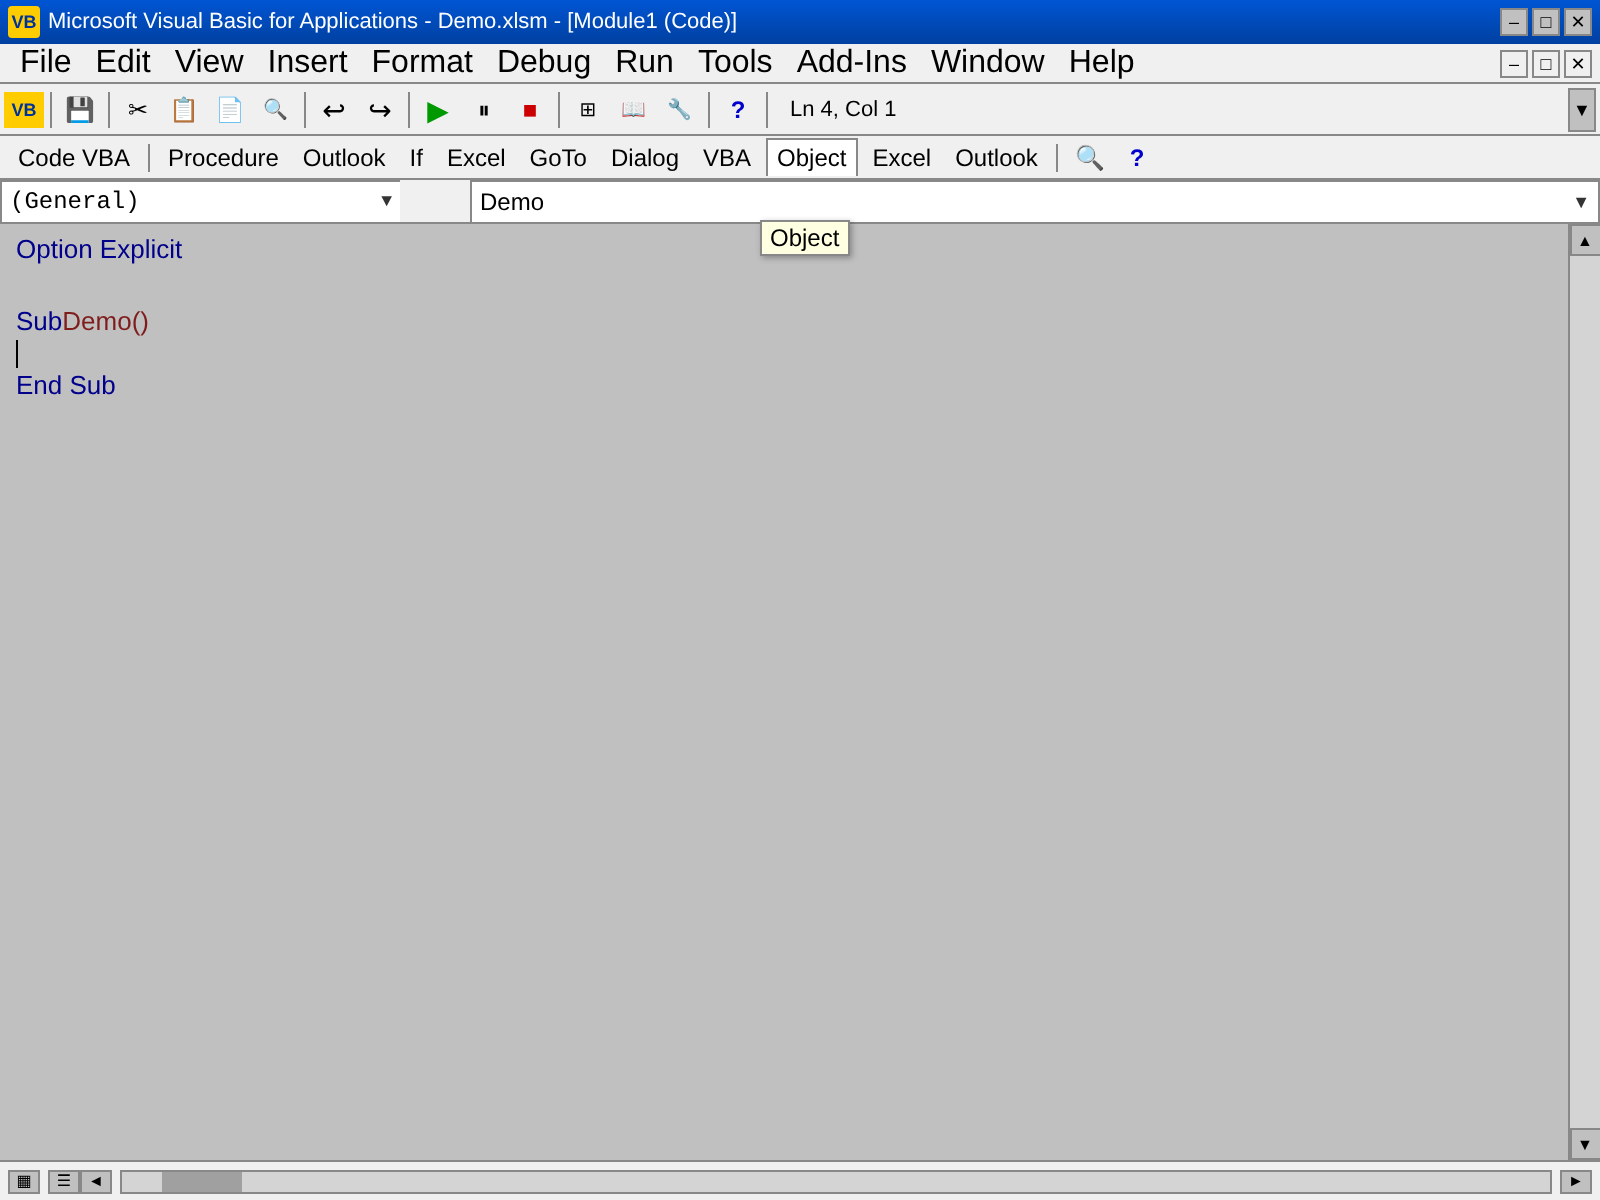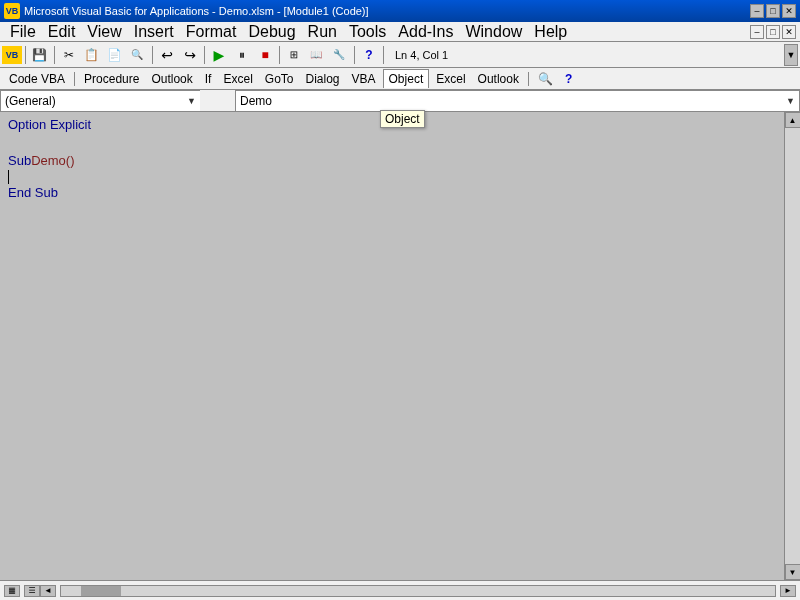--- a/index.html
+++ b/index.html
@@ -168,20 +168,21 @@
       padding: 0 4px;
       display: flex;
       align-items: center;
       justify-content: space-between;
       cursor: pointer;
     }
     #dropdown-left {
       width: 200px;
       border-right: none;
       position: relative;
+      font-family: Liberation Mono, monospace;
     }
     .dropdown-arrow {
       font-size: 9px;
       color: #333;
     }
     #dropdown-right {
       flex: 1;
       margin-left: 35px;
     }
 

